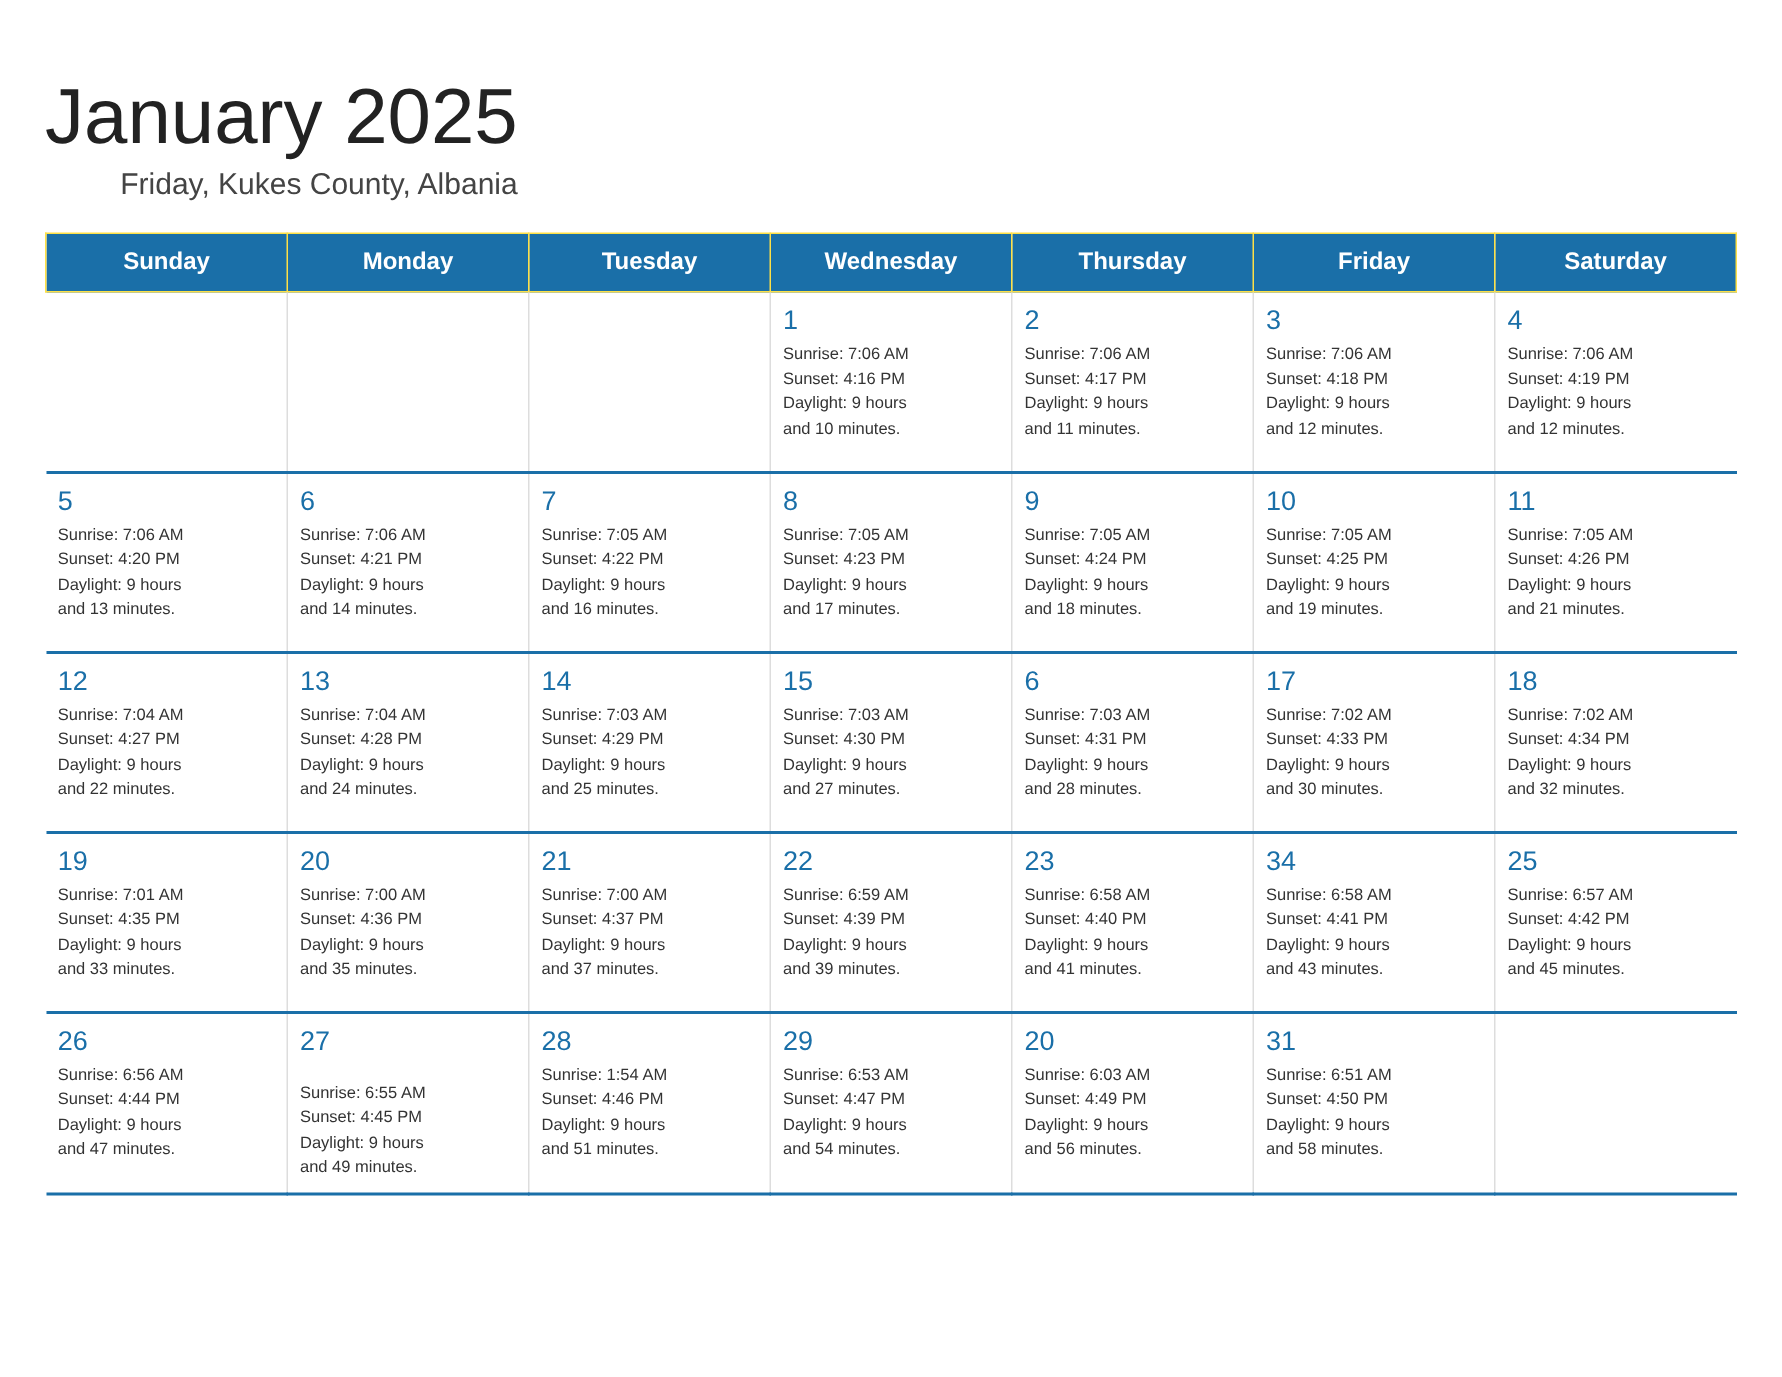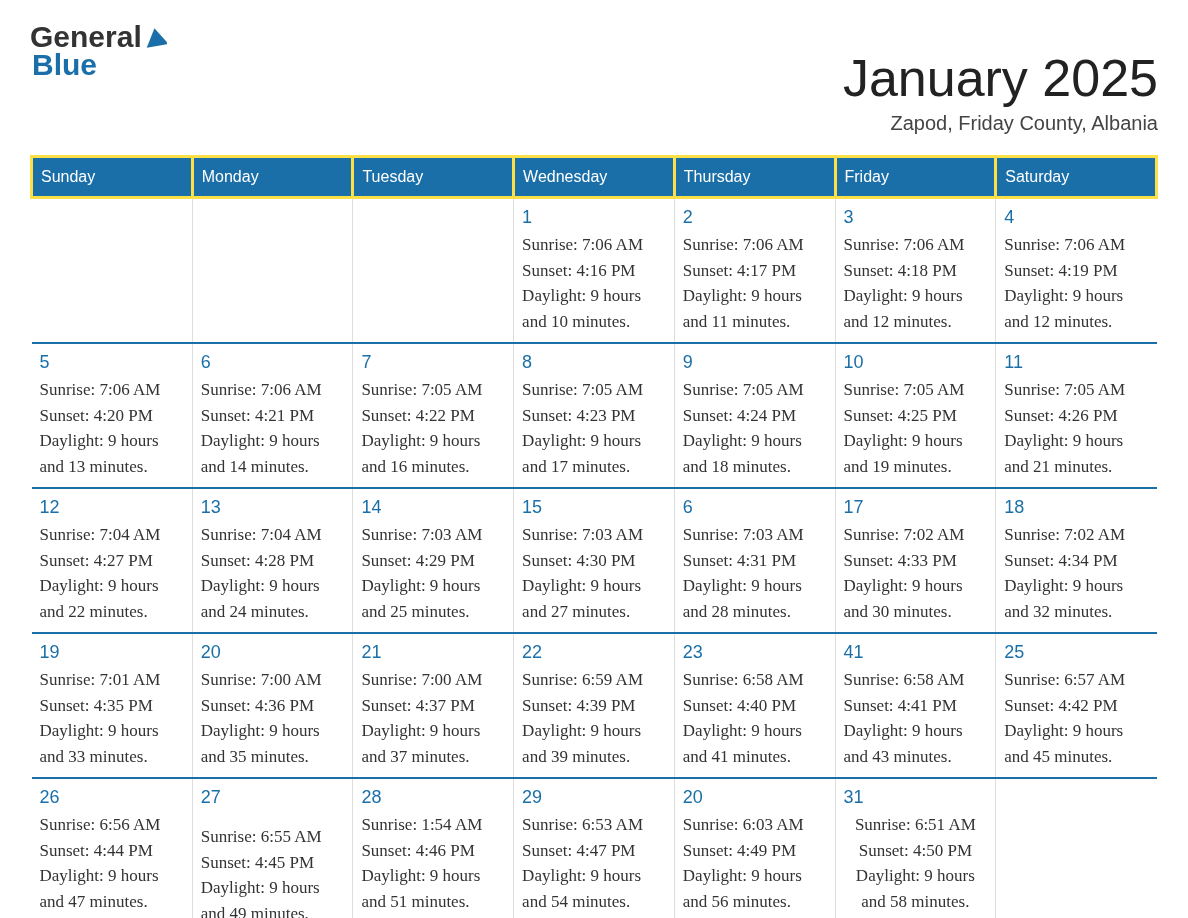--- a/index.html
+++ b/index.html
@@ -23,24 +23,24 @@
     .calendar {
       width: 100%;
       border-collapse: collapse;
     }
     .calendar thead tr {
       background-color: #1a6fa8;
     }
     .calendar thead th {
       color: #fff;
       font-size: 16px;
-      font-weight: normal;
+      font-weight: bold;
       padding: 10px 8px;
-      text-align: left;
-      border: 3px solid #fde047;
+      text-align: center;
+      border: 1px solid #fde047;
       width: calc(100% / 7);
     }
     .calendar tbody tr {
       border-bottom: 2px solid #1a6fa8;
     }
     .calendar tbody td {
       vertical-align: top;
       padding: 8px 8px;
       border-right: 1px solid #ddd;
       font-size: 13px;
@@ -51,53 +51,41 @@
       border-right: none;
     }
     .day-number {
       font-size: 18px;
       color: #1a6fa8;
       font-weight: normal;
       margin-bottom: 4px;
       display: block;
     }
     .day-info {
-      font-size: 17px;
+      font-size: 11px;
       color: #333;
       line-height: 1.5;
-      font-family: Liberation Serif, serif;
     }
     .logo-wrapper {
       display: flex;
       flex-direction: column;
       align-items: flex-start;
     }
     .logo-top {
       display: flex;
       align-items: center;
     }
   </style>
 </head>
 <body>
 
 <div class="header">
-  <div class="logo-wrapper">
-    <div class="logo-top">
-      <span style="font-size:30px;font-weight:bold;color:#333;">General</span>
-      <span style="display:inline-block;margin-left:3px;margin-bottom:-4px;">
-        <svg width="22" height="22" viewBox="0 0 22 22">
-          <polygon points="11,2 22,20 0,20" fill="#1a6fa8" transform="rotate(-10,11,11)"></polygon>
-        </svg>
-      </span>
-    </div>
-    <span style="font-size:30px;font-weight:bold;color:#1a6fa8;margin-left:2px;margin-top:-6px;">Blue</span>
-  </div>
   <div class="title-section">
     <div style="font-size:52px;color:#222;font-weight:normal;">January 2025</div>
-    <div style="font-size:20px;color:#444;margin-top:4px;">Zapod, Friday County, Albania</div>
+    <div style="font-size:20px;color:#444;margin-top:4px;">Friday, Kukes County, Albania</div>
   </div>
 </div>
 
 <table class="calendar">
   <thead>
     <tr>
     <th>Sunday</th>
         <th>Monday</th>
         <th>Tuesday</th>
         <th>Wednesday</th>
@@ -272,21 +260,21 @@
 and 39 minutes.</div>
         </td>
         <td>
           <span class="day-number">23</span>
           <div class="day-info" style="white-space: pre-line;">Sunrise: 6:58 AM
 Sunset: 4:40 PM
 Daylight: 9 hours
 and 41 minutes.</div>
         </td>
         <td>
-          <span class="day-number">41</span>
+          <span class="day-number">34</span>
           <div class="day-info" style="white-space: pre-line;">Sunrise: 6:58 AM
 Sunset: 4:41 PM
 Daylight: 9 hours
 and 43 minutes.</div>
         </td>
         <td>
           <span class="day-number">25</span>
           <div class="day-info" style="white-space: pre-line;">Sunrise: 6:57 AM
 Sunset: 4:42 PM
 Daylight: 9 hours
@@ -324,21 +312,21 @@
         </td>
         <td>
           <span class="day-number">20</span>
           <div class="day-info" style="white-space: pre-line;">Sunrise: 6:03 AM
 Sunset: 4:49 PM
 Daylight: 9 hours
 and 56 minutes.</div>
         </td>
         <td>
           <span class="day-number">31</span>
-          <div class="day-info" style="white-space: pre-line; text-align: center;">Sunrise: 6:51 AM
+          <div class="day-info" style="white-space: pre-line;">Sunrise: 6:51 AM
 Sunset: 4:50 PM
 Daylight: 9 hours
 and 58 minutes.</div>
         </td>
         <td></td>
       </tr>
     </tbody>
 </table>
 
 </body></html>

